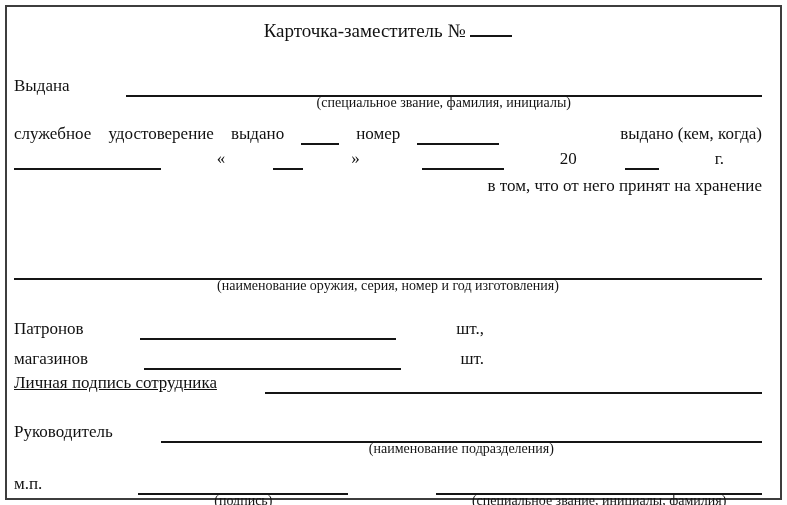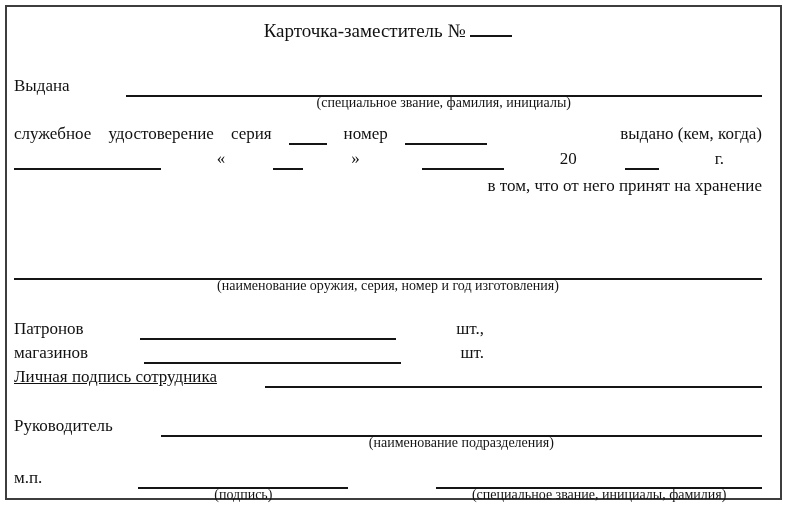--- a/index.html
+++ b/index.html
@@ -36,21 +36,21 @@
   .r-title .bl { height: 17px; width: 42px; border-bottom-width: 2px; vertical-align: baseline; }
   
   .r-issued    { margin-top: 32px; }
   .r-cert      { margin-top: 26px; gap: 17px; }
   .r-cert .push-right { margin-left: auto; }
   .r-date1     { margin-top: 3px; padding-right: 38px; }
   .r-storage   { margin-top: 5px; flex-direction: column; }
   .r-weaponline{ margin-top: 0; }
   .r-weaponline .bl { width: 100%; height: 11px; }
   .r-cartridges{ margin-top: 38px; width: 470px; }
-  .r-magazines { margin-top: 2px;  width: 470px; text-align: center; }
+  .r-magazines { margin-top: 8px;  width: 470px; text-align: center; }
   .r-signature { margin-top: 2px; text-decoration: underline; }
   .r-head      { margin-top: 27px; }
   .r-stamp     { margin-top: 30px; }
   .r-date2     { margin-top: 25px; }
   .grow { flex: 1 1 auto; }
   .ml8  { margin-left: 8px; }
   .ml12 { margin-left: 12px; }
   .ml14 { margin-left: 14px; }
   .w30 { width: 30px; }
   .w34 { width: 34px; }
@@ -76,21 +76,21 @@
     <div class="row r-issued">
       <span class="t">Выдана</span>
       <span class="bl grow ml8">
         <span class="cap">(специальное звание, фамилия, инициалы)</span>
       </span>
     </div>
 
     <div class="row r-cert">
       <span class="t">служебное</span>
       <span class="t">удостоверение</span>
-      <span class="t">серия</span>
+      <span class="t">выдано</span>
       <span class="bl w38"></span>
       <span class="t">номер</span>
       <span class="bl w82"></span>
       <span class="t push-right">выдано (кем, когда)</span>
     </div>
 
     <div class="row r-date1">
       <span class="bl grow"></span>
       <span class="t ml8">«</span>
       <span class="bl w30"></span>

